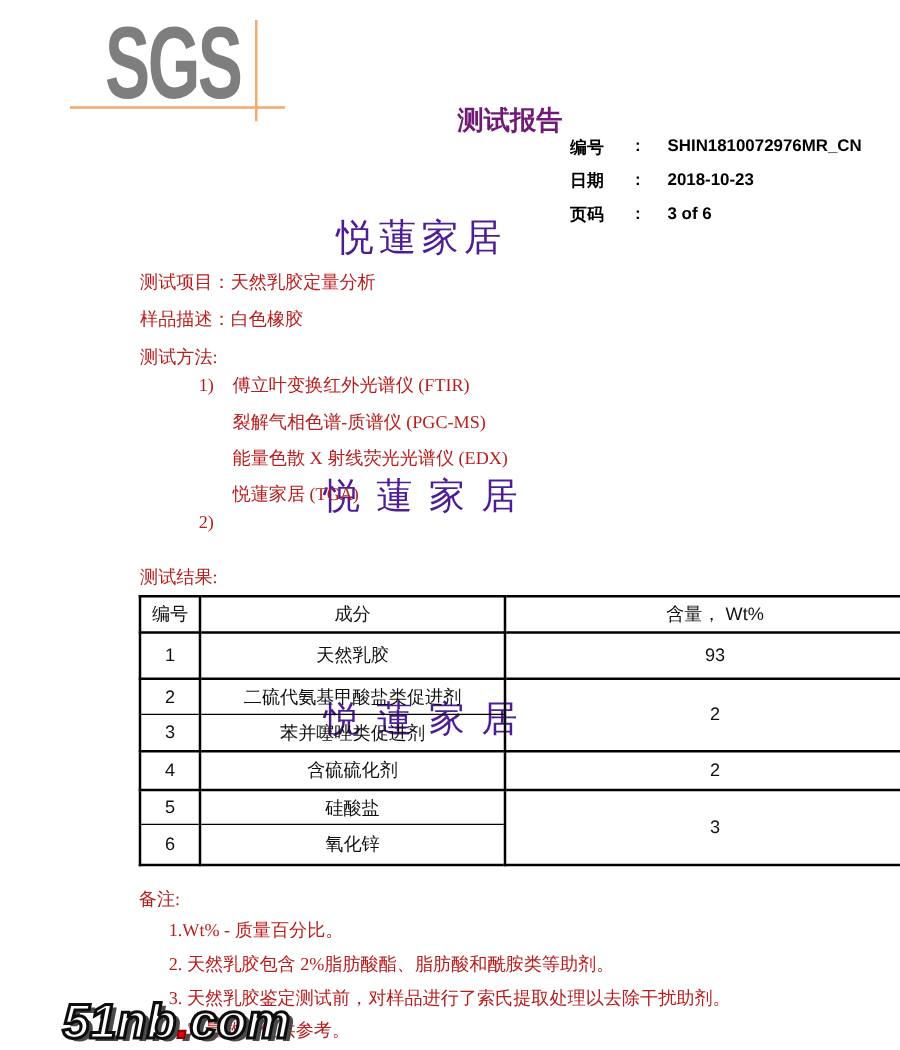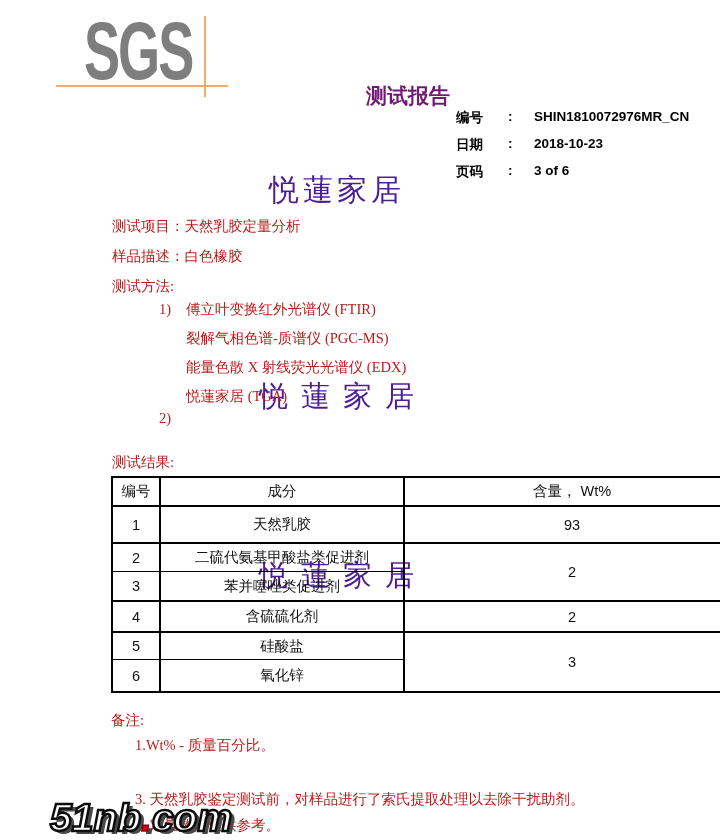--- a/index.html
+++ b/index.html
@@ -155,18 +155,19 @@
     </tr>
     <tr class="r6">
       <td class="c-no thin-t">6</td>
       <td class="c-comp thin-t">氧化锌</td>
     </tr>
   </tbody>
     </table>
 
   <div class="abs line remarks-label">备注:</div>
   <div class="abs line rk0">1.Wt% - 质量百分比。</div>
+  <div class="abs line rk1">2. 天然乳胶包含 2%脂肪酸酯、脂肪酸和酰胺类等助剂。</div>
   <div class="abs line rk2">3. 天然乳胶鉴定测试前，对样品进行了索氏提取处理以去除干扰助剂。</div>
   <div class="abs line rk3">4. 定量数据仅供参考。</div>
 
   <div class="abs footer-wm"><span>51nb</span><span class="dot">.</span><span>com</span></div>
 
 </div>
 
 </body></html>

